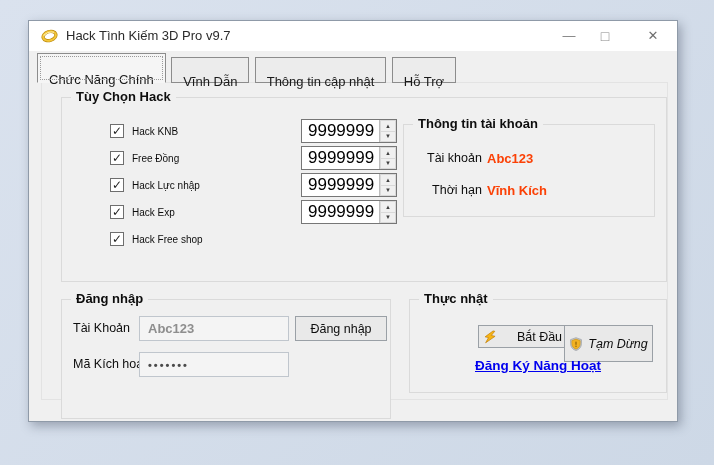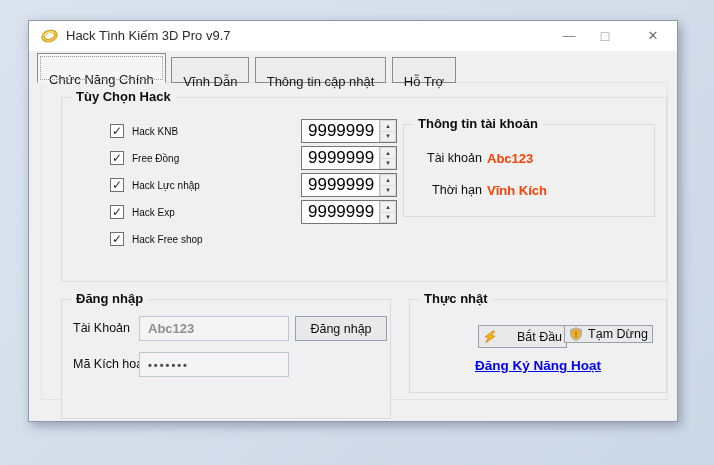--- a/index.html
+++ b/index.html
@@ -96,21 +96,21 @@
     text-align:center; font-size:12.5px; color:#0d0d0d; cursor:default;
     display:flex; align-items:center; justify-content:center;
   }
   .b-login { left:233px; top:16px; width:92px; height:25px; }
   .b-exit  { left:233px; top:52px; width:92px; height:25px; }
   .t-user  { top:16px; } .t-pass { top:52px; }
   .l-user  { top:16px; } .l-pass { top:52px; }
 
   
   .b-start { left:44px;  top:25px; width:89px; height:23px; gap:20px;margin-left:24px; }
-  .b-pause { left:154px; top:25px; width:89px; height:18px; gap:5px; }
+  .b-pause { left:154px; top:25px; width:89px; height:37px; gap:5px;font-style:italic; }
   .btn .ic { display:inline-flex; width:14px; height:14px; }
   .reg-link {
     position:absolute; left:0; top:58px; width:100%; text-align:center;
     font-weight:bold; font-size:13.5px; color:#0000ee;
     text-decoration:underline; cursor:pointer; white-space:nowrap;
   }
 </style>
 </head>
 <body>
 

